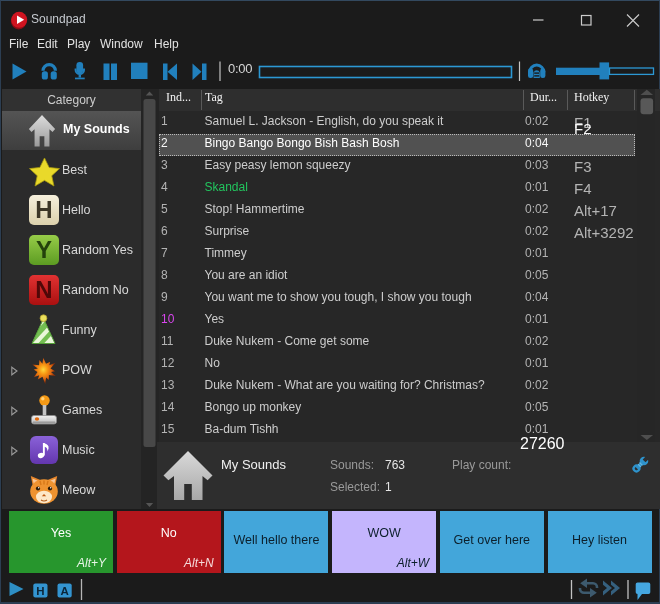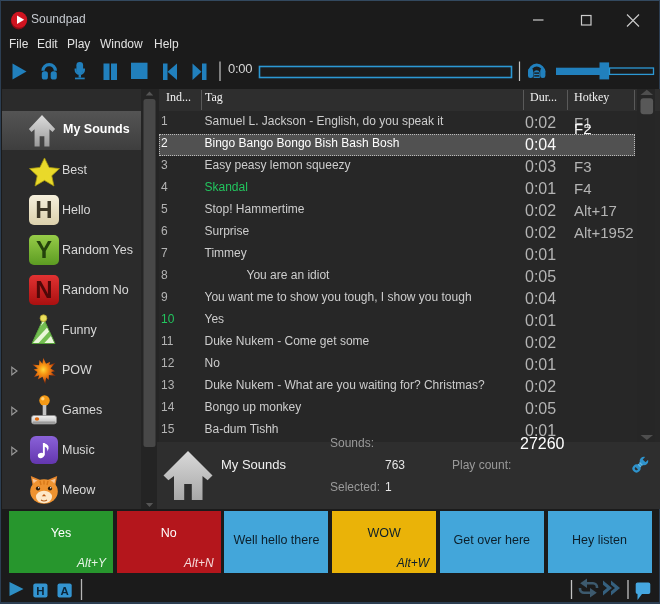--- a/index.html
+++ b/index.html
@@ -8,21 +8,21 @@
 .abs{position:absolute;}
 #win{position:absolute;left:0;top:0;width:660px;height:604px;background:#1b1b1b;border:1px solid #2c3e52;border-top-color:#33495f;border-bottom-width:2px;}
 
 #titletext{left:30px;top:11px;font-size:12px;color:#c6cad0;}
 .menu{top:36px;font-size:12px;color:#e2e2e2;}
 
 .hcell{top:89px;font-size:12px;color:#f2f2f2;font-family:Liberation Serif, serif;}
 .vsep{width:1px;background:#5a5a5a;top:89px;height:20px;}
 .row-ix{font-size:12px;color:#b4b4b4;left:160px;}
 .row-tag{font-size:12px;color:#cdcdcd;left:203.5px;}
-.row-dur{font-size:16px;color:#b4b4b4;left:524px;}
+.row-dur{font-size:12px;color:#b4b4b4;left:524px;}
 .row-hot{font-size:15px;color:#b4b4b4;left:573px;}
 
 .sbtext{left:61px;font-size:12.5px;color:#d8d8d8;}
 .sbicon{left:27px;width:32px;height:32px;}
 
 .qbtn{top:509.5px;width:104px;height:62.3px;}
 .qlbl{width:100%;text-align:center;font-size:12.5px;}
 .qhk{right:7px;bottom:3px;font-style:italic;font-size:12px;}
 </style>
 </head>
@@ -81,20 +81,21 @@
     <g fill="#2180bd">
       <rect x="555" y="9.7" width="44" height="7.3"></rect>
       <rect x="598.5" y="4.4" width="9.6" height="17"></rect>
     </g>
     <rect x="608.5" y="10" width="44" height="6.4" fill="#1b1b1b" stroke="#2c98d4" stroke-width="1.3"></rect>
   </svg>
   <div class="abs" style="left:227px;top:60px;font-size:13px;letter-spacing:-0.3px;color:#d4d4d4">0:00</div>
 
   <div class="abs" style="left:1px;top:88px;width:154px;height:420px;background:#2b2b2b"></div>
   <div class="abs" style="left:140px;top:88px;width:17.5px;height:420px;background:#242424"></div>
+  <div class="abs" style="left:1px;top:88px;width:139px;height:22px;background:#313131;color:#cccccc;font-size:12px;text-align:center;line-height:22px">Category</div>
   <div class="abs" style="left:1px;top:110px;width:138.5px;height:38.5px;background:linear-gradient(#545454,#3e3e3e)"></div>
   <div id="sbicons">
 
     <svg class="abs" style="left:27px;top:113px" width="28" height="33" viewBox="0 0 32 32" preserveAspectRatio="none">
       <defs>
           <linearGradient id="hg2" x1="0" y1="0" x2="0" y2="1">
         <stop offset="0" stop-color="#dcdcdc"></stop>
             <stop offset="1" stop-color="#9a9a9a"></stop>
       </linearGradient>
         </defs>
@@ -238,34 +239,34 @@
       <div class="abs row-tag" style="top:179px;color:#22c55e;">Skandal</div>
       <div class="abs row-dur" style="top:179px;color:#b4b4b4;">0:01</div>
       <div class="abs row-hot" style="top:179px;color:#b4b4b4;">F4</div>
       <div class="abs row-ix" style="top:201px;color:#b4b4b4">5</div>
       <div class="abs row-tag" style="top:201px;color:#cdcdcd;">Stop! Hammertime</div>
       <div class="abs row-dur" style="top:201px;color:#b4b4b4;">0:02</div>
       <div class="abs row-hot" style="top:201px;color:#b4b4b4;">Alt+17</div>
       <div class="abs row-ix" style="top:223px;color:#b4b4b4">6</div>
       <div class="abs row-tag" style="top:223px;color:#cdcdcd;">Surprise</div>
       <div class="abs row-dur" style="top:223px;color:#b4b4b4;">0:02</div>
-      <div class="abs row-hot" style="top:223px;color:#b4b4b4;">Alt+1952</div>
+      <div class="abs row-hot" style="top:223px;color:#b4b4b4;">Alt+3292</div>
       <div class="abs row-ix" style="top:245px;color:#b4b4b4">7</div>
       <div class="abs row-tag" style="top:245px;color:#cdcdcd;">Timmey</div>
       <div class="abs row-dur" style="top:245px;color:#b4b4b4;">0:01</div>
       <div class="abs row-hot" style="top:245px;color:#b4b4b4;"></div>
       <div class="abs row-ix" style="top:267px;color:#b4b4b4">8</div>
-      <div class="abs row-tag" style="top:267px;color:#cdcdcd;margin-left:42px;">You are an idiot</div>
+      <div class="abs row-tag" style="top:267px;color:#cdcdcd;">You are an idiot</div>
       <div class="abs row-dur" style="top:267px;color:#b4b4b4;">0:05</div>
       <div class="abs row-hot" style="top:267px;color:#b4b4b4;"></div>
       <div class="abs row-ix" style="top:289px;color:#b4b4b4">9</div>
       <div class="abs row-tag" style="top:289px;color:#cdcdcd;">You want me to show you tough, I show you tough</div>
       <div class="abs row-dur" style="top:289px;color:#b4b4b4;">0:04</div>
       <div class="abs row-hot" style="top:289px;color:#b4b4b4;"></div>
-      <div class="abs row-ix" style="top:311px;color:#22c55e">10</div>
+      <div class="abs row-ix" style="top:311px;color:#d946ef">10</div>
       <div class="abs row-tag" style="top:311px;color:#cdcdcd;">Yes</div>
       <div class="abs row-dur" style="top:311px;color:#b4b4b4;">0:01</div>
       <div class="abs row-hot" style="top:311px;color:#b4b4b4;"></div>
       <div class="abs row-ix" style="top:333px;color:#b4b4b4">11</div>
       <div class="abs row-tag" style="top:333px;color:#cdcdcd;">Duke Nukem - Come get some</div>
       <div class="abs row-dur" style="top:333px;color:#b4b4b4;">0:02</div>
       <div class="abs row-hot" style="top:333px;color:#b4b4b4;"></div>
       <div class="abs row-ix" style="top:355px;color:#b4b4b4">12</div>
       <div class="abs row-tag" style="top:355px;color:#cdcdcd;">No</div>
       <div class="abs row-dur" style="top:355px;color:#b4b4b4;">0:01</div>
@@ -295,21 +296,21 @@
   <svg class="abs" style="left:160px;top:448px" width="54" height="54" viewBox="0 0 54 54">
     <defs>
         <linearGradient id="hg" x1="0" y1="0" x2="0" y2="1">
       <stop offset="0" stop-color="#d9d9d9"></stop>
           <stop offset="1" stop-color="#a8a8a8"></stop>
     </linearGradient>
       </defs>
     <path d="M27 2 L51.5 26.5 L46.6 31.3 L41.5 27 L41.5 51 L30.8 51 L30.8 35 L23.2 35 L23.2 51 L13 51 L13 27 L7.4 31.3 L2.5 26.5 Z" fill="url(#hg)"></path>
   </svg>
   <div class="abs" style="left:220px;top:456px;font-size:13px;color:#f0f0f0">My Sounds</div>
-  <div class="abs" style="left:329px;top:435px;font-size:12px;color:#9a9a9a">Sounds:</div>
+  <div class="abs" style="left:329px;top:457px;font-size:12px;color:#9a9a9a">Sounds:</div>
   <div class="abs" style="left:384px;top:457px;font-size:12px;color:#e6e6e6">763</div>
   <div class="abs" style="left:329px;top:479px;font-size:12px;color:#9a9a9a">Selected:</div>
   <div class="abs" style="left:384px;top:479px;font-size:12px;color:#e6e6e6">1</div>
   <div class="abs" style="left:451px;top:457px;font-size:12px;color:#9a9a9a">Play count:</div>
   <div class="abs" style="left:519px;top:434px;font-size:16px;color:#ffffff">27260</div>
   <svg class="abs" style="left:629px;top:454px" width="20" height="20" viewBox="0 0 20 20">
     <g transform="rotate(45 10 10)">
       <circle cx="10" cy="15" r="4" fill="#2e93cc"></circle>
       <circle cx="10" cy="15" r="1.7" fill="#2e2e2e"></circle>
       <rect x="8.2" y="6.5" width="3.6" height="8" fill="#2e93cc"></rect>
@@ -325,21 +326,21 @@
         <div class="abs qlbl" style="top:15px;color:#ffffff">Yes</div>
         <div class="abs qhk" style="color:#e8f5e8">Alt+Y</div>
       </div>
       <div class="abs qbtn" style="left:115.7px;background:#b4161c">
         <div class="abs qlbl" style="top:15px;color:#ffffff">No</div>
         <div class="abs qhk" style="color:#f5dada">Alt+N</div>
       </div>
       <div class="abs qbtn" style="left:223.4px;background:#43a6da">
         <div class="abs qlbl" style="top:22px;color:#0c1f2b">Well hello there</div>
       </div>
-      <div class="abs qbtn" style="left:331.1px;background:#eab308">
+      <div class="abs qbtn" style="left:331.1px;background:#c4b5fd">
         <div class="abs qlbl" style="top:15px;color:#0c1f2b">WOW</div>
         <div class="abs qhk" style="color:#0c1f2b">Alt+W</div>
       </div>
       <div class="abs qbtn" style="left:438.8px;background:#43a6da">
         <div class="abs qlbl" style="top:22px;color:#0c1f2b">Get over here</div>
       </div>
       <div class="abs qbtn" style="left:546.5px;background:#43a6da">
         <div class="abs qlbl" style="top:22px;color:#0c1f2b">Hey listen</div>
       </div>
     </div>

